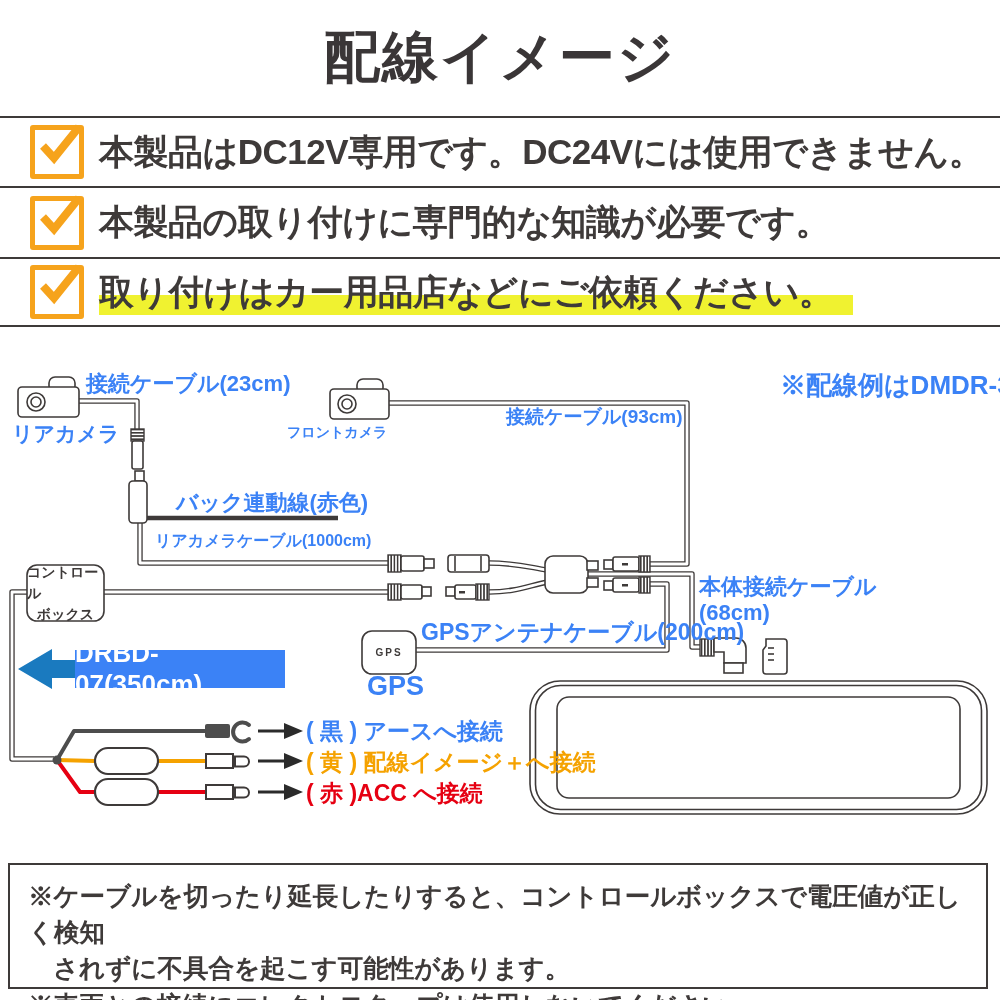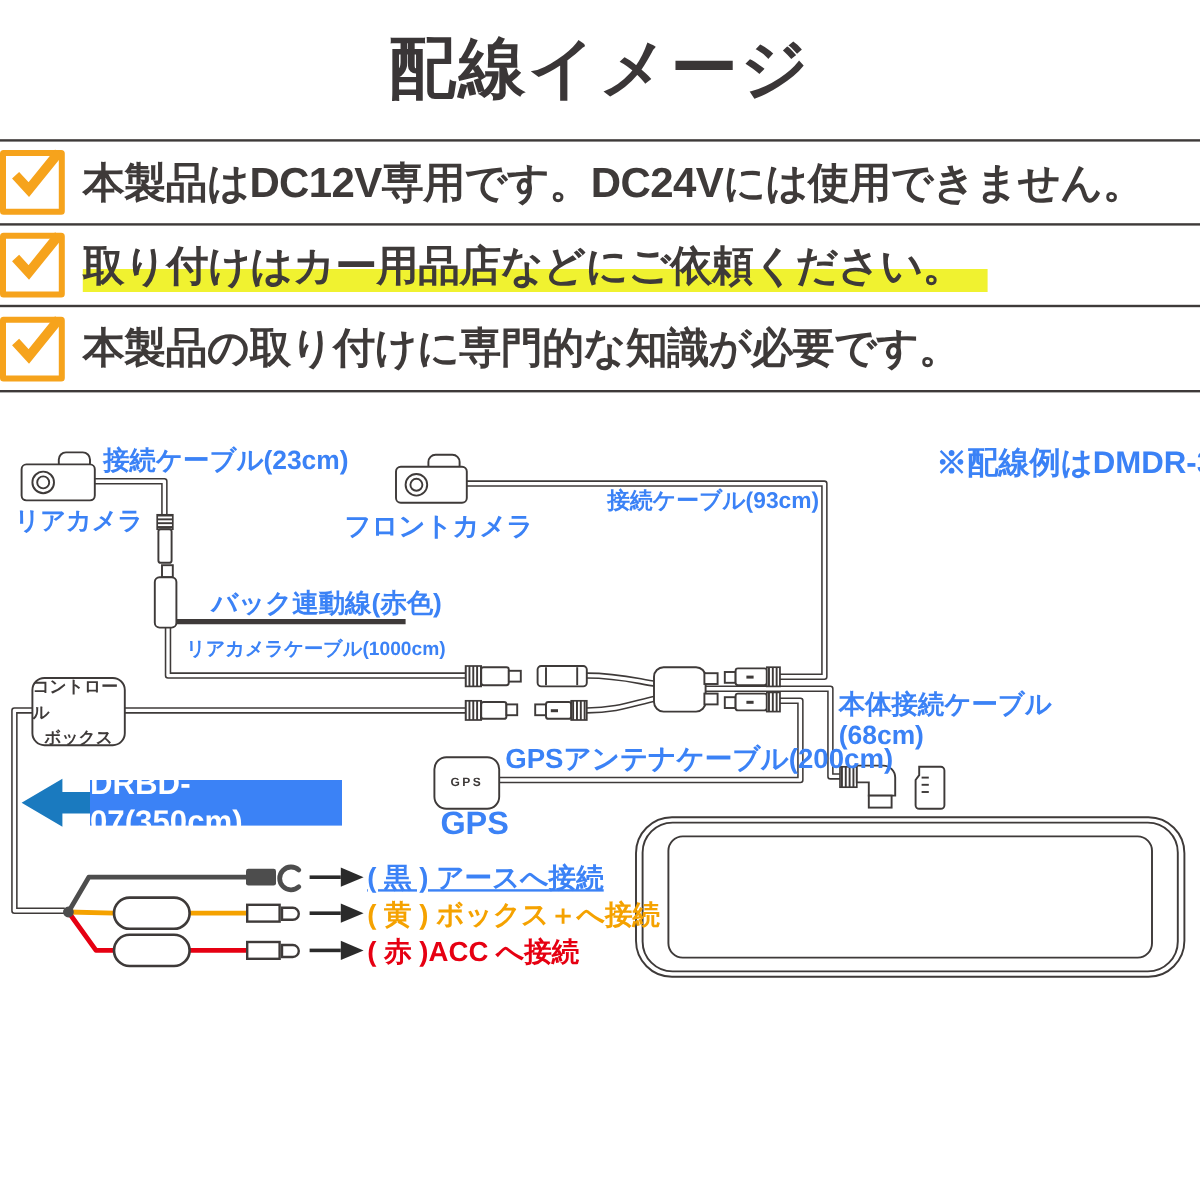--- a/index.html
+++ b/index.html
@@ -2,21 +2,21 @@
 <html><head>
 <meta charset="utf-8">
 <style>
   html,body{margin:0;padding:0;background:#fff;}
   .page{position:relative;width:1000px;height:1000px;background:#fff;overflow:hidden;
         font-family:"Liberation Sans",sans-serif;color:#3E3A39;}
   
   .hdr{height:116px;border-bottom:2px solid #3E3A39;display:flex;align-items:center;justify-content:center;}
   .hdr h1{margin:0;font-size:56px;font-weight:800;letter-spacing:2px;color:#3A3637;}
   
-  .chk-row{display:flex;align-items:center;gap:15px;border-bottom:2px solid #3E3A39;
+  .chk-row{display:flex;align-items:center;gap:15px;padding-left:30px;border-bottom:2px solid #3E3A39;
            font-size:35px;font-weight:700;letter-spacing:-0.5px;}
   .r1{height:68px}.r2{height:69px}.r3{height:66px}
   .cb{width:44px;height:44px;border:5px solid #F6A31C;border-radius:3px;position:relative;flex:0 0 auto;background:#fff;}
   .cb svg{position:absolute;left:1px;top:-10px;width:46px;height:48px;overflow:visible;}
   .hl{background-image:linear-gradient(transparent 55%, #F0F230 55%, #F0F230 97%, transparent 97%);padding-right:20px;}
   
   .lbl{position:absolute;white-space:nowrap;font-weight:600;color:#3b82f6;}
   .svgart{position:absolute;left:0;top:0;}
   .ctrlbox-txt{position:absolute;left:27px;top:565px;width:77px;height:56px;display:flex;flex-direction:column;
                align-items:center;justify-content:center;font-size:14px;font-weight:600;line-height:1.5;}
@@ -45,35 +45,35 @@
   </div>
 
   <div class="chk-row r1">
     <div class="cb">
       <svg viewBox="0 0 46 48">
         <polyline points="7,26 18,38 43,7" fill="none" stroke="#F6A31C" stroke-width="8"></polyline>
       </svg>
     </div>
     <span>本製品はDC12V専用です。DC24Vには使用できません。</span>
   </div>
+  <div class="chk-row r2">
+    <div class="cb">
+      <svg viewBox="0 0 46 48">
+        <polyline points="7,26 18,38 43,7" fill="none" stroke="#F6A31C" stroke-width="8"></polyline>
+      </svg>
+    </div>
+    <span>本製品の取り付けに専門的な知識が必要です。</span>
+  </div>
   <div class="chk-row r3">
     <div class="cb">
       <svg viewBox="0 0 46 48">
         <polyline points="7,26 18,38 43,7" fill="none" stroke="#F6A31C" stroke-width="8"></polyline>
       </svg>
     </div>
     <span class="hl">取り付けはカー用品店などにご依頼ください。</span>
-  </div>
-  <div class="chk-row r2">
-    <div class="cb">
-      <svg viewBox="0 0 46 48">
-        <polyline points="7,26 18,38 43,7" fill="none" stroke="#F6A31C" stroke-width="8"></polyline>
-      </svg>
-    </div>
-    <span>本製品の取り付けに専門的な知識が必要です。</span>
   </div>
 
   <svg class="svgart" width="1000" height="1000" viewBox="0 0 1000 1000">
     <defs>
       <pattern id="ridv" width="3.2" height="8" patternUnits="userSpaceOnUse">
         <rect width="3.2" height="8" fill="#fff"></rect>
           <rect width="1.6" height="8" fill="#3E3A39"></rect>
       </pattern>
       <pattern id="ridh" width="8" height="3.2" patternUnits="userSpaceOnUse">
         <rect width="8" height="3.2" fill="#fff"></rect>
@@ -225,35 +225,40 @@
       <polygon points="284,723 303,731 284,739" fill="#2B2B2B"></polygon>
       <line x1="258" y1="761" x2="284" y2="761" stroke="#2B2B2B" stroke-width="3"></line>
       <polygon points="284,753 303,761 284,769" fill="#2B2B2B"></polygon>
       <line x1="258" y1="792" x2="284" y2="792" stroke="#2B2B2B" stroke-width="3"></line>
       <polygon points="284,784 303,792 284,800" fill="#2B2B2B"></polygon>
     </g>
   </svg>
 
   <div class="lbl" style="left:86px;top:369px;font-size:22px;">接続ケーブル(23cm)</div>
   <div class="lbl" style="left:12px;top:420px;font-size:21px;">リアカメラ</div>
-  <div class="lbl" style="left:287px;top:424px;font-size:22px;">フロントカメラ</div>
+  <div class="lbl" style="left:287px;top:424px;font-size:14px;">フロントカメラ</div>
   <div class="lbl" style="left:506px;top:404px;font-size:19px;">接続ケーブル(93cm)</div>
   <div class="lbl" style="left:780px;top:368px;font-size:26px;">※配線例はDMDR-33</div>
   <div class="lbl" style="left:176px;top:488px;font-size:22px;">バック連動線(赤色)</div>
   <div class="lbl" style="left:155px;top:531px;font-size:16px;">リアカメラケーブル(1000cm)</div>
   <div class="ctrlbox-txt">
     <span>コントロール</span>
     <span>ボックス</span>
   </div>
   <div class="lbl" style="left:421px;top:617px;font-size:23px;">GPSアンテナケーブル(200cm)</div>
   <div class="gpsbox-txt">GPS</div>
   <div class="lbl" style="left:367px;top:671px;font-size:27px;font-weight:600;">GPS</div>
   <div class="lbl two-line" style="left:699px;top:574px;font-size:22px;">
     <div>本体接続ケーブル</div>
     <div>(68cm)</div>
   </div>
   <div class="drbd">DRBD-07(350cm)</div>
-  <div class="lbl" style="left:306px;top:716px;font-size:23px;text-decoration:underline;">( 黒 ) アースへ接続</div>
-  <div class="lbl" style="left:306px;top:747px;font-size:23px;color:#F5A200;">( 黄 ) ボックス＋へ接続</div>
+  <div class="lbl" style="left:306px;top:716px;font-size:23px;">( 黒 ) アースへ接続</div>
+  <div class="lbl" style="left:306px;top:747px;font-size:23px;color:#F5A200;">( 黄 ) 配線イメージ＋へ接続</div>
   <div class="lbl" style="left:306px;top:778px;font-size:23px;color:#E60012;">( 赤 )ACC へ接続</div>
 
+  <div class="notes">
+    <div>※ケーブルを切ったり延長したりすると、コントロールボックスで電圧値が正しく検知</div>
+    <div class="ind">されずに不具合を起こす可能性があります。</div>
+    <div>※車両との接続にエレクトロタップは使用しないでください。</div>
+  </div>
 
 </div>
 
 </body></html>

